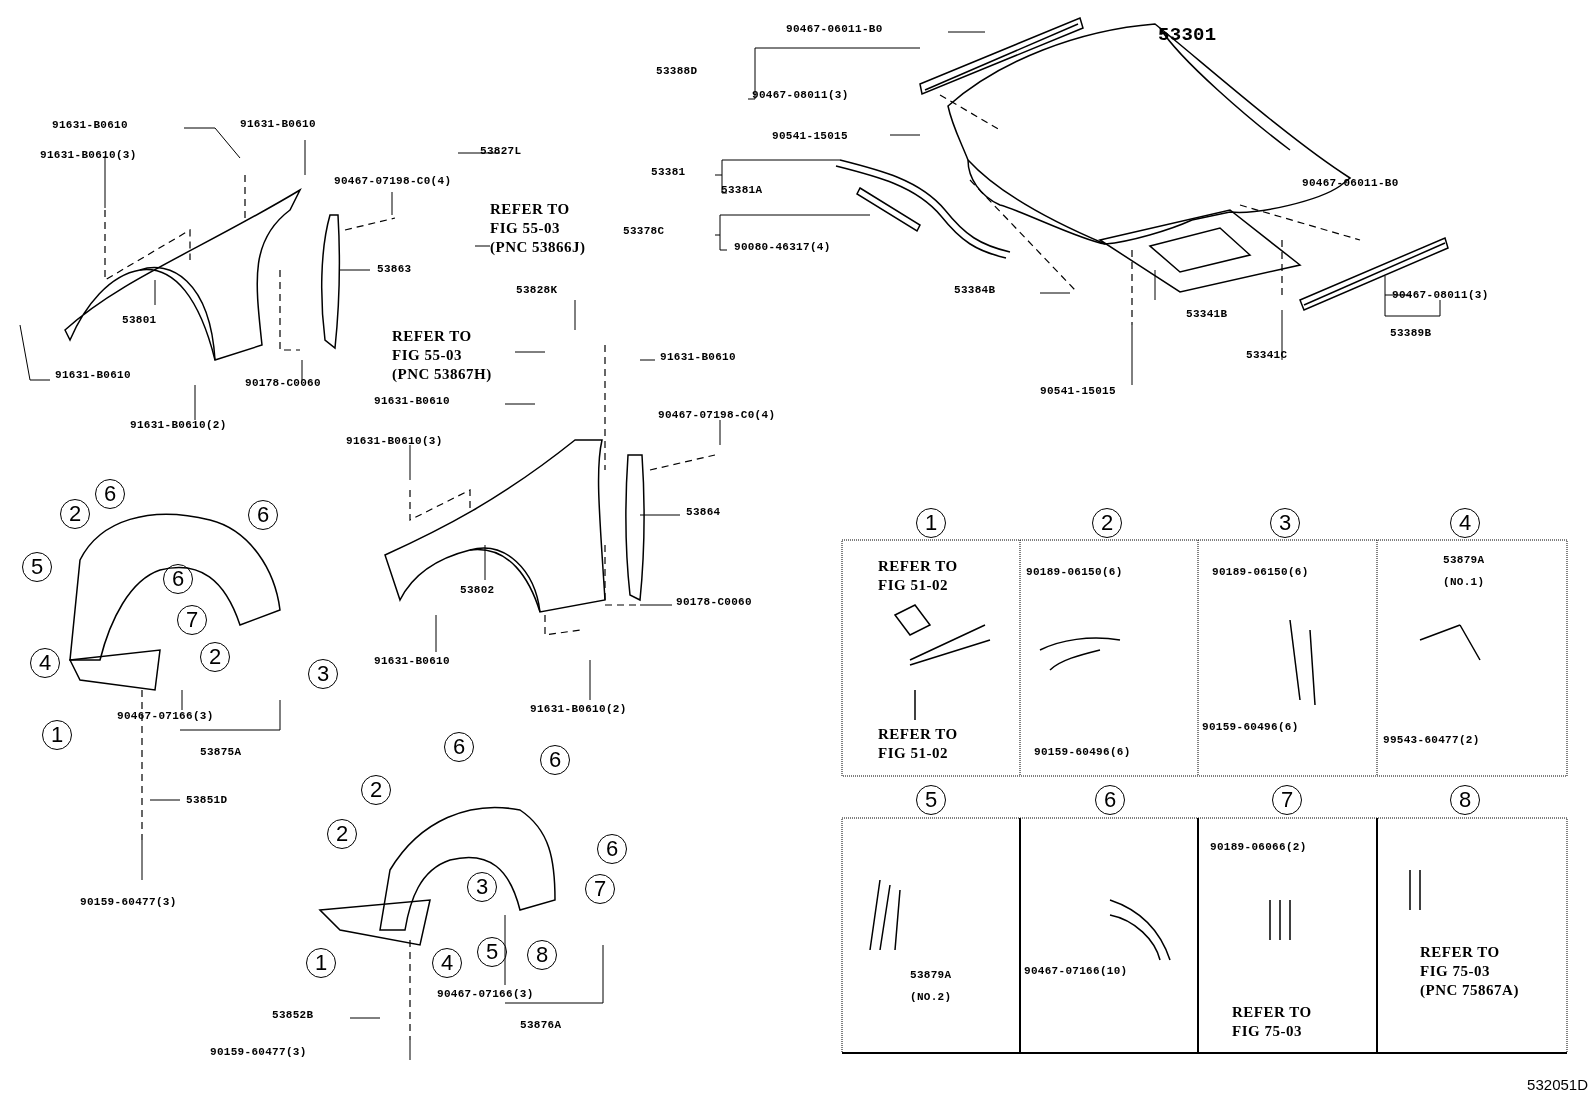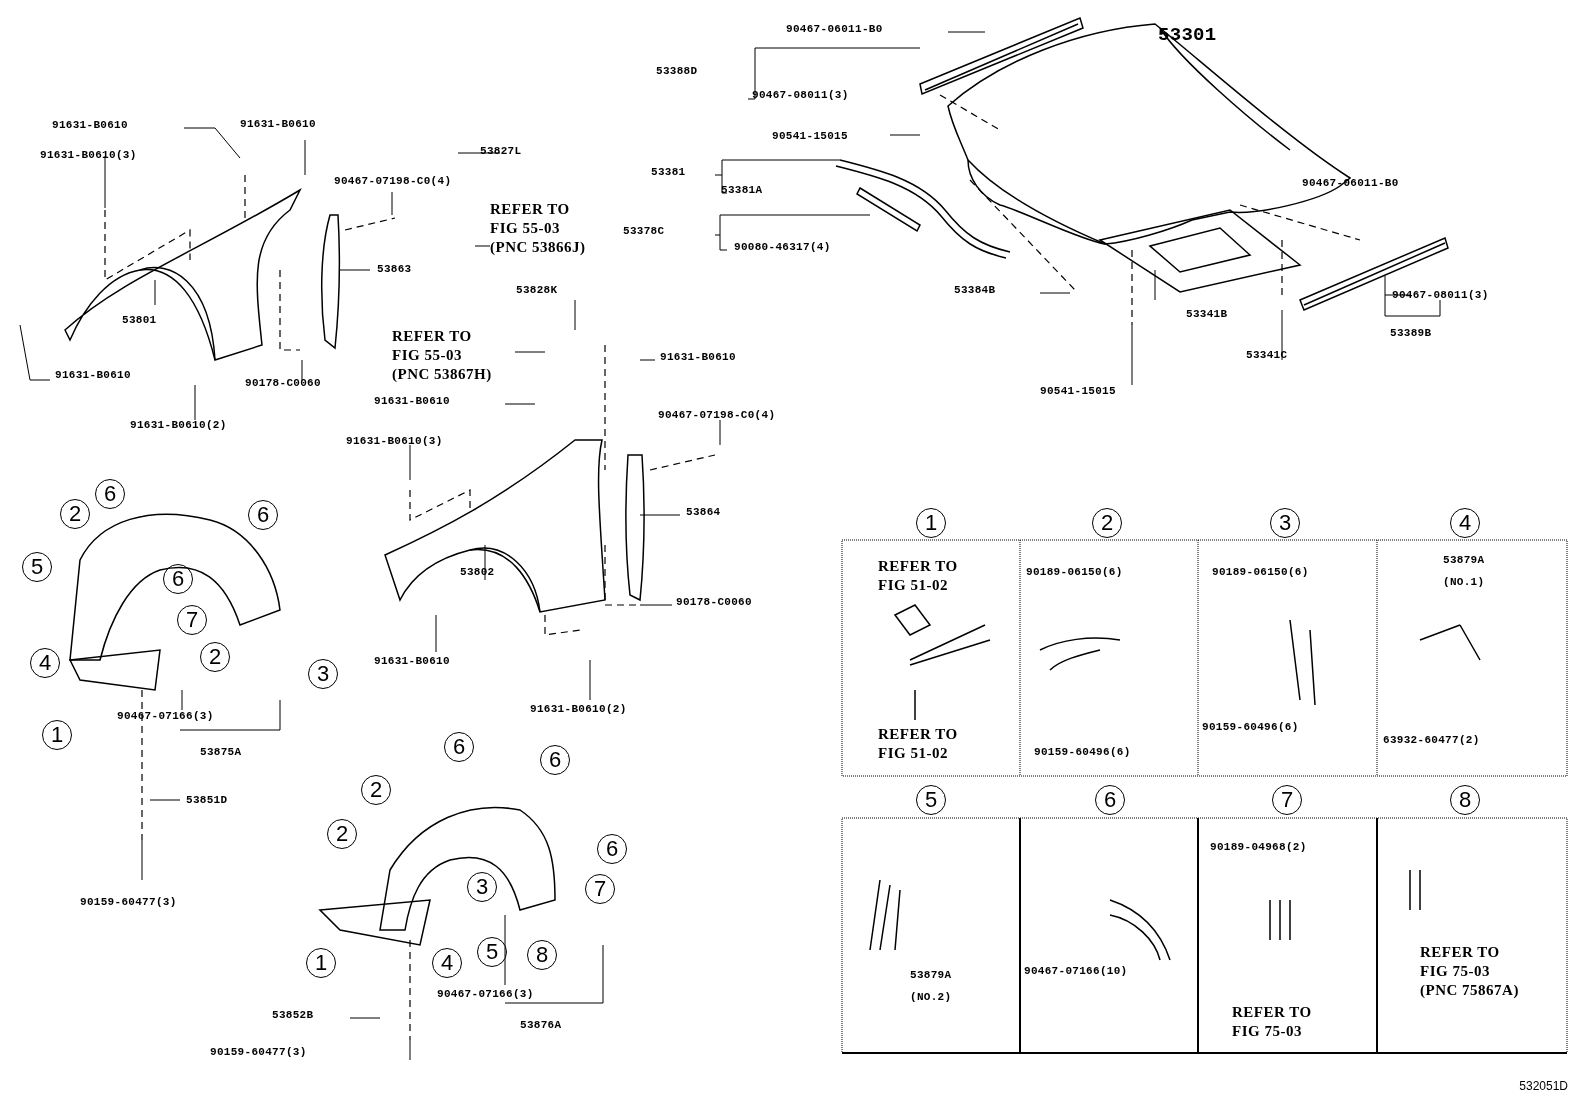--- a/index.html
+++ b/index.html
@@ -4,21 +4,21 @@
 <style>
   html, body { margin:0; padding:0; background:#ffffff; }
   body { width:1592px; height:1099px; position:relative; overflow:hidden;
          font-family:"Liberation Mono","DejaVu Sans Mono",monospace; color:#000; }
   .lbl { position:absolute; font-weight:bold; font-size:11px; white-space:nowrap; line-height:1; letter-spacing:0.3px; }
   .lbl.big { font-size:19px; }
   .note { position:absolute; font-family:"Liberation Serif","DejaVu Serif",serif; font-weight:bold; font-size:15px; line-height:19px; white-space:pre; letter-spacing:0.5px; }
   .circ { position:absolute; width:28px; height:28px; border:1.5px solid #000; border-radius:50%;
           font-family:"Liberation Sans","DejaVu Sans",sans-serif; font-size:22px; line-height:28px; text-align:center; box-sizing:content-box; }
   svg.art { position:absolute; left:0; top:0; }
-  .figid { position:absolute; right:24px; bottom:6px; font-family:"Liberation Sans","DejaVu Sans",sans-serif; font-size:12px; }
+  .figid { position:absolute; right:4px; bottom:6px; font-family:"Liberation Sans","DejaVu Sans",sans-serif; font-size:15px; }
 </style>
 </head>
 <body>
 
 <svg class="art" width="1592" height="1099" fill="none" stroke="#000" stroke-width="1.5">
 
   <g>
     <path d="M948,106 C1000,60 1080,30 1155,24 C1200,60 1290,140 1350,178 L1340,186 C1320,200 1260,215 1230,212 L1192,220 C1170,230 1130,242 1105,244 C1080,240 1020,210 1000,205 C980,196 968,178 968,160 C960,140 952,125 948,106 Z"></path>
     <path d="M1160,28 C1180,60 1250,120 1290,150"></path>
     <path d="M968,160 C1000,195 1060,225 1105,244"></path>
@@ -209,21 +209,21 @@
 
 <div class="lbl" style="left:516px;top:285px;">53828K</div>
 <div class="note" style="left:392px;top:327px;">REFER TO
 FIG 55-03
 (PNC 53867H)</div>
 <div class="lbl" style="left:660px;top:352px;">91631-B0610</div>
 <div class="lbl" style="left:374px;top:396px;">91631-B0610</div>
 <div class="lbl" style="left:658px;top:410px;">90467-07198-C0(4)</div>
 <div class="lbl" style="left:346px;top:436px;">91631-B0610(3)</div>
 <div class="lbl" style="left:686px;top:507px;">53864</div>
-<div class="lbl" style="left:460px;top:567px;">53802</div>
+<div class="lbl" style="left:460px;top:585px;">53802</div>
 <div class="lbl" style="left:676px;top:597px;">90178-C0060</div>
 <div class="lbl" style="left:374px;top:656px;">91631-B0610</div>
 <div class="lbl" style="left:530px;top:704px;">91631-B0610(2)</div>
 
 <div class="circ" style="left:95px;top:479px;">6</div>
 <div class="circ" style="left:60px;top:499px;">2</div>
 <div class="circ" style="left:248px;top:500px;">6</div>
 <div class="circ" style="left:22px;top:552px;">5</div>
 <div class="circ" style="left:163px;top:564px;">6</div>
 <div class="circ" style="left:177px;top:605px;">7</div>
@@ -262,31 +262,31 @@
 <div class="lbl" style="left:1026px;top:567px;">90189-06150(6)</div>
 <div class="lbl" style="left:1034px;top:747px;">90159-60496(6)</div>
 
 <div class="circ" style="left:1270px;top:508px;">3</div>
 <div class="lbl" style="left:1212px;top:567px;">90189-06150(6)</div>
 <div class="lbl" style="left:1202px;top:722px;">90159-60496(6)</div>
 
 <div class="circ" style="left:1450px;top:508px;">4</div>
 <div class="lbl" style="left:1443px;top:549px;text-align:center;white-space:pre;line-height:22px;">53879A
 (NO.1)</div>
-<div class="lbl" style="left:1383px;top:735px;">63932-60477(2)</div>
+<div class="lbl" style="left:1383px;top:735px;">99543-60477(2)</div>
 
 <div class="circ" style="left:916px;top:785px;">5</div>
 <div class="lbl" style="left:910px;top:964px;text-align:center;white-space:pre;line-height:22px;">53879A
 (NO.2)</div>
 
 <div class="circ" style="left:1095px;top:785px;">6</div>
 <div class="lbl" style="left:1024px;top:966px;">90467-07166(10)</div>
 
 <div class="circ" style="left:1272px;top:785px;">7</div>
-<div class="lbl" style="left:1210px;top:842px;">90189-04968(2)</div>
+<div class="lbl" style="left:1210px;top:842px;">90189-06066(2)</div>
 <div class="note" style="left:1232px;top:1003px;">REFER TO
 FIG 75-03</div>
 
 <div class="circ" style="left:1450px;top:785px;">8</div>
 <div class="note" style="left:1420px;top:943px;">REFER TO
 FIG 75-03
 (PNC 75867A)</div>
 
 <div class="figid">532051D</div>
 

